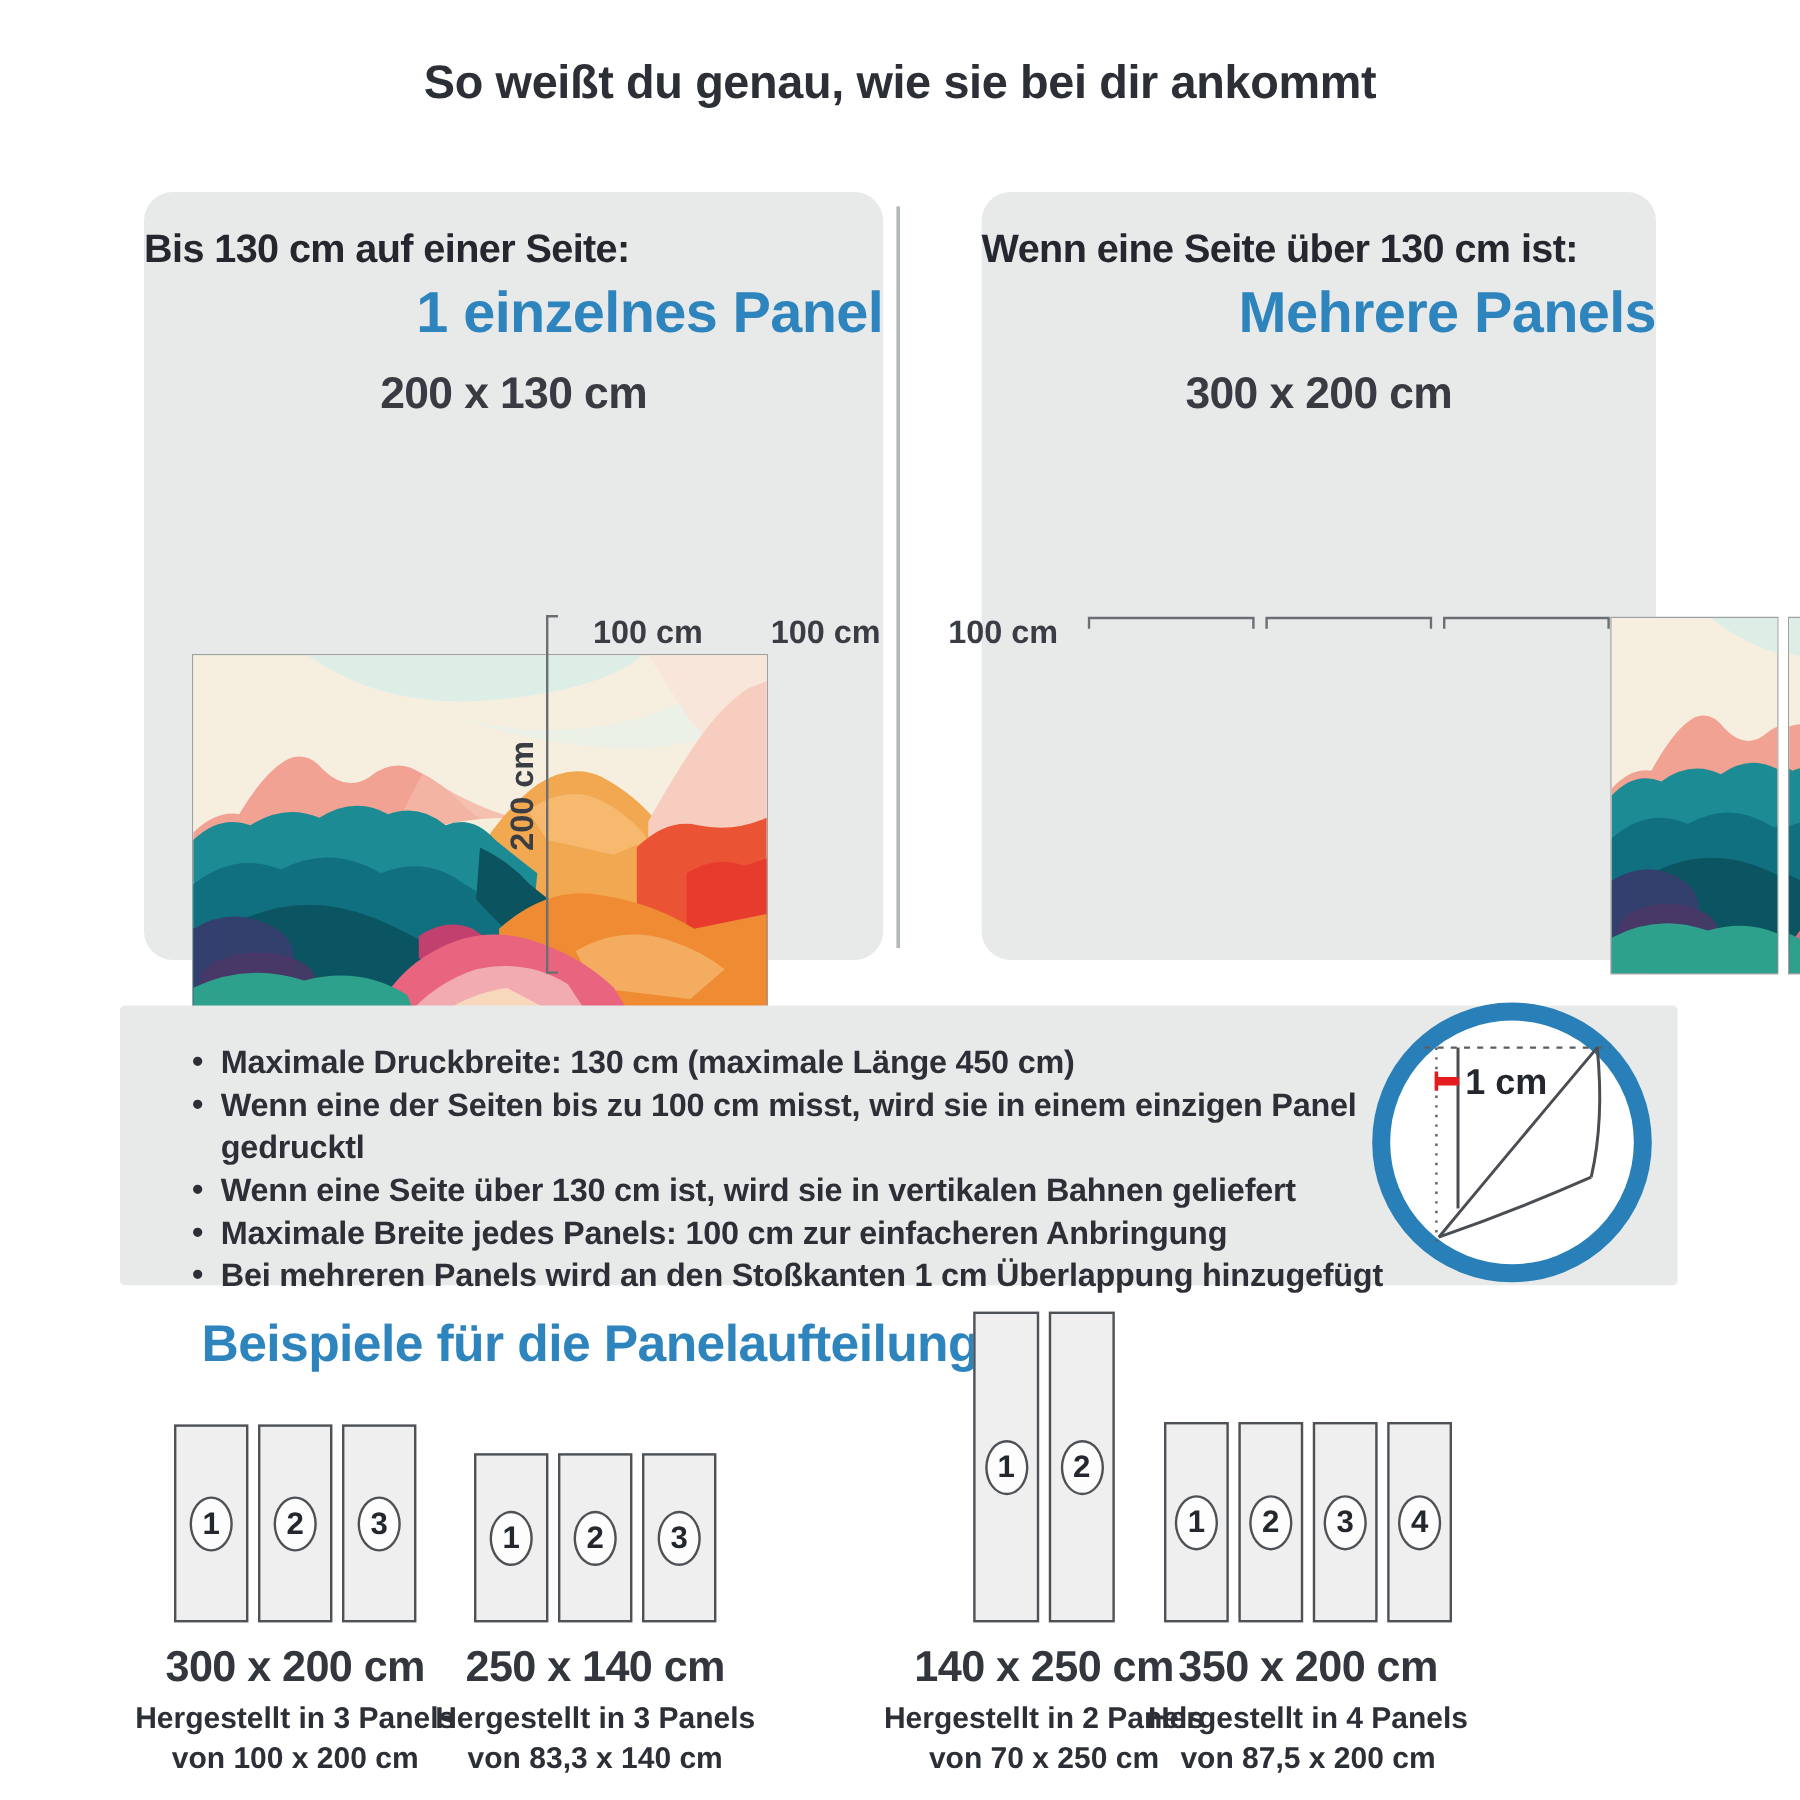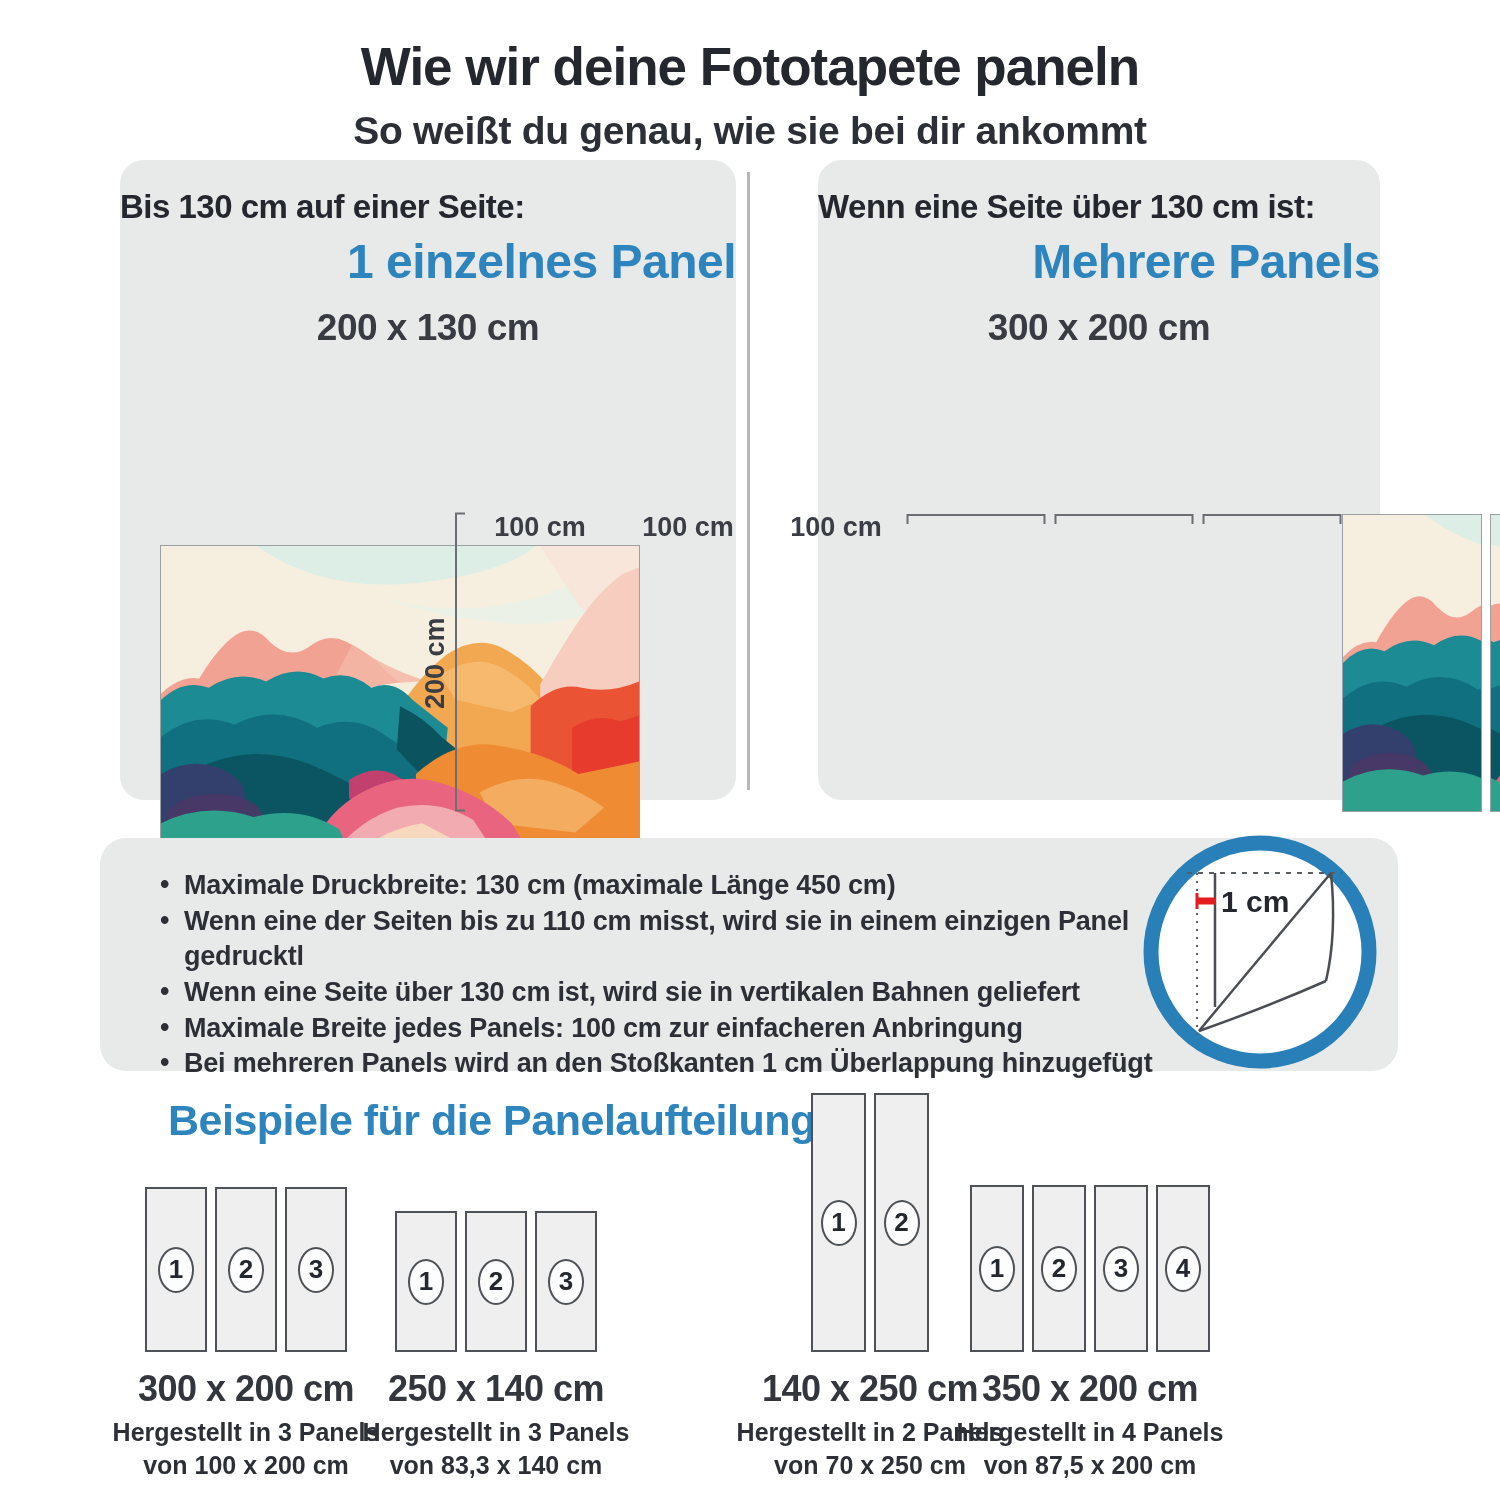--- a/index.html
+++ b/index.html
@@ -47,21 +47,21 @@
   .dg-main { display:flex; flex-direction:row; }
   .wlabels { display:flex; gap:8px; margin-bottom:2px; }
   .wlabels .wl { width:140px; text-align:center; font-size:27px; font-weight:600; color:#3a3e44; }
   .hbrackets { display:flex; gap:8px; }
   .hbrackets svg { display:block; }
   .strips { display:flex; gap:8px; margin-top:2px; }
   .strip { width:140px; height:298px; border:1px solid #9aa0a3; background:#f6efe0; }
   .strip svg { display:block; width:100%; height:100%; }
 
   
-  .info-box { position:absolute; left:100px; top:838px; width:1298px; height:233px; background:#e8eaea; border-radius:26px; }
+  .info-box { position:absolute; left:100px; top:838px; width:1298px; height:233px; background:#e8eaea; border-radius:4px; }
   .info-box ul { margin:30px 0 0 58px; width:1010px; list-style:none; }
   .info-box li { position:relative; padding-left:26px; font-size:27px; font-weight:600; color:#2c3036; line-height:1.32; letter-spacing:-0.2px; }
   .info-box li::before { content:"•"; position:absolute; left:2px; top:-1px; font-size:27px; color:#2c3036; }
   .overlap { position:absolute; left:1137px; top:829px; width:246px; height:246px; }
 
   
   .ex-heading { position:absolute; left:168px; top:1096px; font-size:43px; font-weight:700; letter-spacing:-0.5px; color:#2e84bc; }
   .example { position:absolute; width:300px; text-align:center; }
   .ex-panels { display:flex; justify-content:center; align-items:flex-end; gap:8px; }
   .ex-panel { position:relative; background:#efefef; border:2px solid #4e5256; display:flex; align-items:center; justify-content:center; }
@@ -112,21 +112,20 @@
       <path d="M108 200 Q124 178 148 170 Q174 164 196 178 L210 200 Z" fill="#f3abb2"></path>
       <path d="M122 200 Q140 184 164 180 L186 192 L178 200 Z" fill="#f8d8bd"></path>
       <path d="M0 180 Q28 166 58 176 Q88 168 112 184 L118 200 L0 200 Z" fill="#2da18c"></path>
     </g>
   </defs>
 </svg>
 
 <div class="page">
 
   <div class="hdr">
-    <h1>Wie wir deine Fototapete paneln</h1>
     <h2>So weißt du genau, wie sie bei dir ankommt</h2>
   </div>
 
   <div class="card left">
     <div class="cond">Bis 130 cm auf einer Seite:</div>
     <div class="result">1 einzelnes Panel</div>
     <div class="size">200 x 130 cm</div>
     <div class="single-img">
       <svg viewBox="0 0 300 200" preserveAspectRatio="none">
           <use href="#artg"></use>
@@ -191,21 +190,21 @@
 
     <div class="caption">
       <span>Immer in vertikalen Bahnen</span><br>
       <span>alle von gleicher Breite</span>
     </div>
   </div>
 
   <div class="info-box">
     <ul>
       <li>Maximale Druckbreite: 130 cm (maximale Länge 450 cm)</li>
-      <li>Wenn eine der Seiten bis zu 110 cm misst, wird sie in einem einzigen Panel gedrucktl</li>
+      <li>Wenn eine der Seiten bis zu 100 cm misst, wird sie in einem einzigen Panel gedrucktl</li>
       <li>Wenn eine Seite über 130 cm ist, wird sie in vertikalen Bahnen geliefert</li>
       <li>Maximale Breite jedes Panels: 100 cm zur einfacheren Anbringung</li>
       <li>Bei mehreren Panels wird an den Stoßkanten 1 cm Überlappung hinzugefügt</li>
     </ul>
   </div>
 
   <svg class="overlap" viewBox="0 0 246 246">
     <circle cx="123" cy="123" r="109" fill="#ffffff" stroke="#2980b9" stroke-width="15"></circle>
     <path d="M50 44 H205" fill="none" stroke="#5a5e62" stroke-width="2" stroke-dasharray="5 6"></path>
     <path d="M60 44 V208" fill="none" stroke="#5a5e62" stroke-width="2" stroke-dasharray="2 6"></path>

